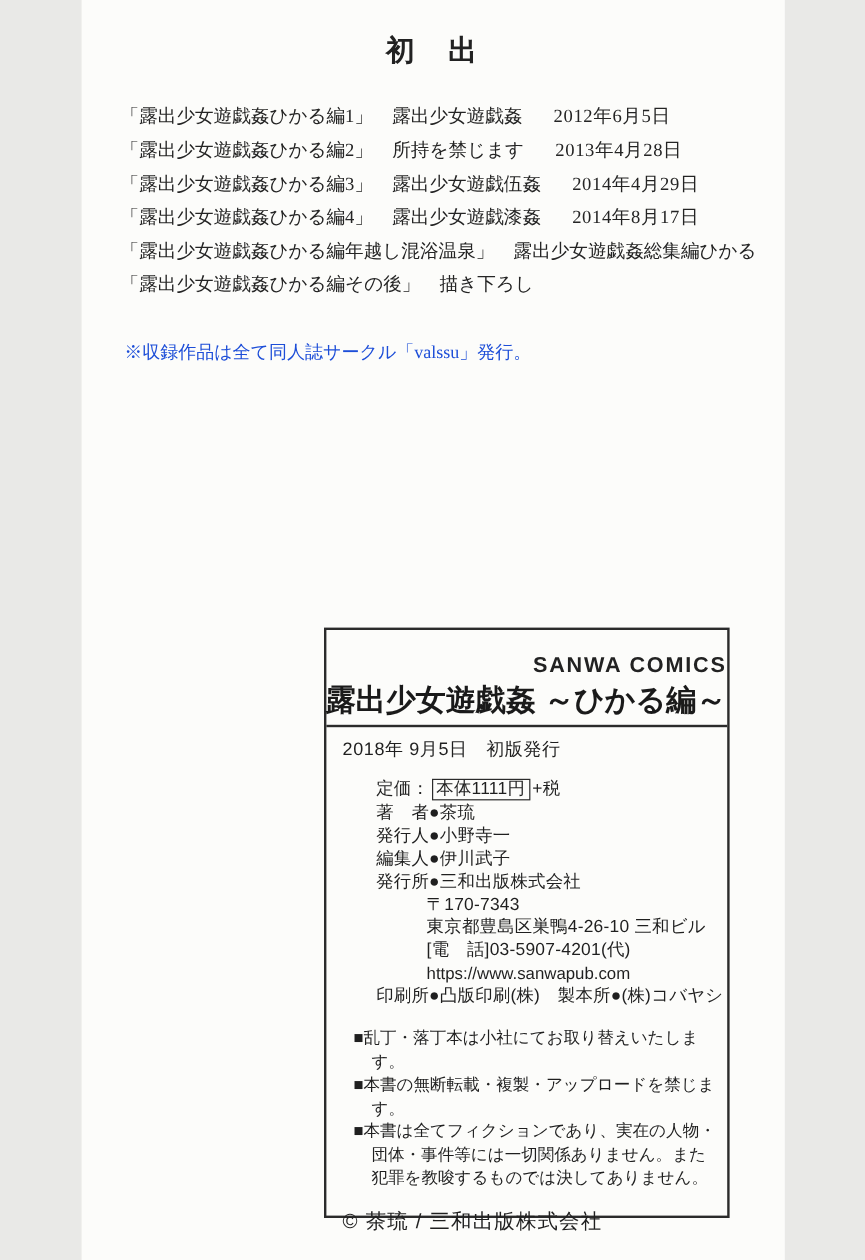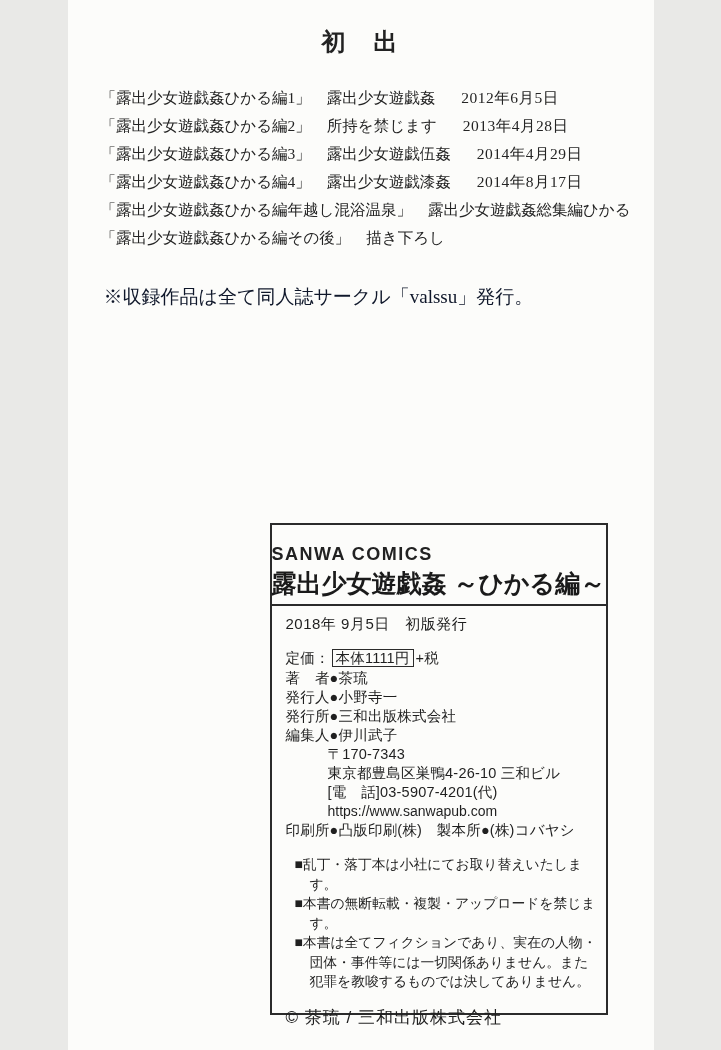--- a/index.html
+++ b/index.html
@@ -35,33 +35,33 @@
     font-size:15.5px;
     white-space:nowrap;
     color:#242424;
   }
   .chapter-title{flex:0 0 auto;}
   .chapter-pub{flex:0 0 auto;margin-left:16px;}
   .chapter-date{flex:0 0 auto;margin-left:26px;letter-spacing:0.5px;}
   .fp-note{
     position:absolute;top:284px;left:36px;
     font-family:"Liberation Serif","DejaVu Serif",serif;
-    font-size:19px;color:#0f172a;
+    font-size:15px;color:#1d4ed8;
   }
   
   .colophon-box{
     position:absolute;left:202px;top:523px;
     width:338px;height:492px;
     box-sizing:border-box;
     border:2px solid #2b2b2b;
     background:#fcfcfa;
   }
   .imprint{
     margin-top:19px;
-    text-align:left;
+    text-align:right;
     font-size:18px;font-weight:bold;
     letter-spacing:1.5px;color:#222;
   }
   .book-title{
     margin-top:2px;
     text-align:left;
     font-size:25px;font-weight:bold;
     letter-spacing:0px;
     white-space:nowrap;
     color:#1a1a1a;
@@ -72,21 +72,21 @@
   }
   .edition{
     margin:9px 0 0 14px;
     font-size:15px;letter-spacing:0.5px;
   }
   .info-block{
     margin:15px 0 0 14px;
     font-size:14.5px;line-height:19px;
     letter-spacing:0.2px;
   }
-  .info-line{white-space:nowrap;}
+  .info-line{white-space:nowrap;margin-left:28px;}
   .price-line{margin-bottom:1px;}
   .price-box{
     display:inline-block;
     border:1.5px solid #2b2b2b;
     padding:0 3px;
     line-height:16px;
     margin:0 2px;
   }
   .address-block{margin-left:42px;}
   .url-line{font-size:14px;letter-spacing:0;}
@@ -151,22 +151,22 @@
     <div class="title-rule"></div>
     <div class="edition">2018年 9月5日　初版発行</div>
 
     <div class="info-block">
       <div class="info-line price-line">
         <span>定価：</span><span class="price-box">本体1111円</span><span>+税</span>
       </div>
       <div id="credit-lines">
           <div class="info-line">著　者●茶琉</div>
           <div class="info-line">発行人●小野寺一</div>
+          <div class="info-line">編集人●伊川武子</div>
           <div class="info-line">発行所●三和出版株式会社</div>
-          <div class="info-line">編集人●伊川武子</div>
         </div>
       <div class="address-block" id="address-lines">
           <div class="info-line">〒170-7343</div>
           <div class="info-line">東京都豊島区巣鴨4-26-10 三和ビル</div>
           <div class="info-line">[電　話]03-5907-4201(代)</div>
           <div class="info-line url-line">https://www.sanwapub.com</div>
         </div>
       <div class="info-line">印刷所●凸版印刷(株)　製本所●(株)コバヤシ</div>
     </div>
 

